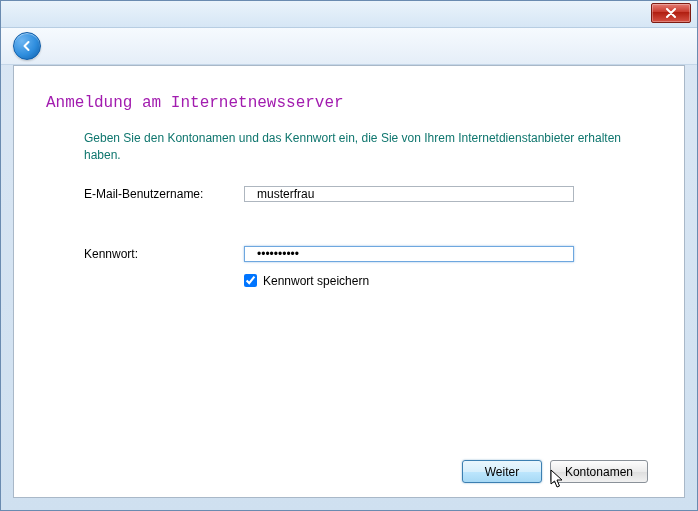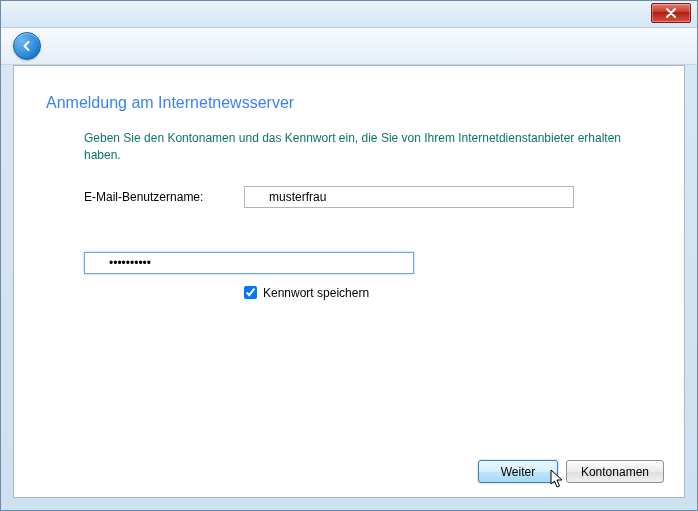--- a/index.html
+++ b/index.html
@@ -66,24 +66,25 @@
     top: 64px;
     left: 12px;
     right: 12px;
     bottom: 12px;
     background: #ffffff;
     border: 1px solid #a9b8c8;
     box-sizing: border-box;
     padding: 28px 32px 16px 32px;
   }
   .heading {
-    color: #3b82f6;
+    color: #a21caf;
     font-size: 16px;
     font-weight: 400;
     margin-bottom: 18px;
+    font-family: Liberation Mono, monospace;
   }
   .instructions {
     color: #0f766e;
     margin: 0 0 22px 38px;
     line-height: 1.4;
     max-width: 560px;
   }
   .form-area {
     margin-left: 38px;
   }
@@ -97,24 +98,24 @@
   }
   .label-col {
     width: 160px;
     color: #000;
   }
   .input-col {
     flex: 0 0 330px;
   }
   .text-input {
     width: 330px;
-    height: 22px;
+    height: 16px;
     box-sizing: border-box;
     border: 1px solid #aeb6bf;
-    padding: 2px 24px;
+    padding: 2px 12px;
     font-family: inherit;
     font-size: 12px;
     background: #fff;
   }
   .text-input.focused {
     border: 1px solid #6ea7df;
     box-shadow: 0 0 2px rgba(110,167,223,0.7);
   }
   .checkbox-row {
     margin-left: 160px;
@@ -122,21 +123,21 @@
     align-items: center;
   }
   .checkbox-row input[type=checkbox] {
     margin: 0 6px 0 0;
     width: 13px;
     height: 13px;
   }
   .button-bar {
     position: absolute;
     bottom: 14px;
-    right: 20px;
+    right: 36px;
     display: flex;
     gap: 8px;
   }
   .btn {
     min-width: 80px;
     height: 23px;
     font-family: inherit;
     font-size: 12px;
     border: 1px solid #8a9199;
     border-radius: 3px;
@@ -184,20 +185,21 @@
     <div class="form-area">
 
       <div class="row gap-after">
         <div class="label-col">E-Mail-Benutzername:</div>
         <div class="input-col">
           <input type="text" class="text-input" value="musterfrau" style="">
         </div>
       </div>
 
       <div class="row">
+        <div class="label-col">Kennwort:</div>
         <div class="input-col">
           <input type="text" class="text-input focused" value="••••••••••" style="">
         </div>
       </div>
 
       <div class="checkbox-row">
         <input type="checkbox" checked="" style="">
         <span>Kennwort speichern</span>
       </div>
 

